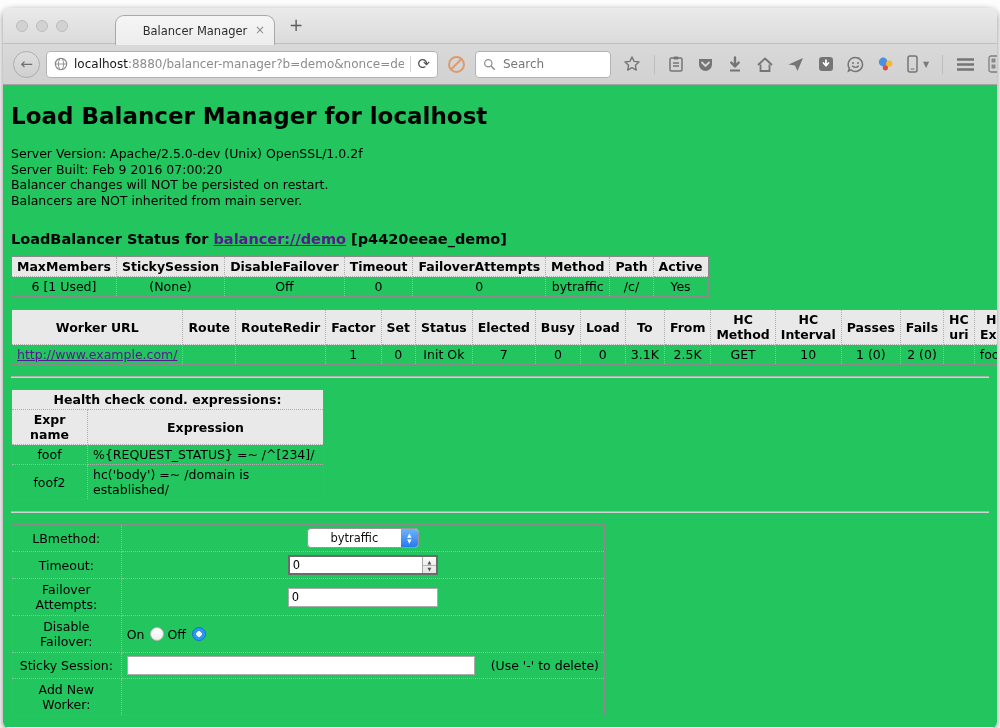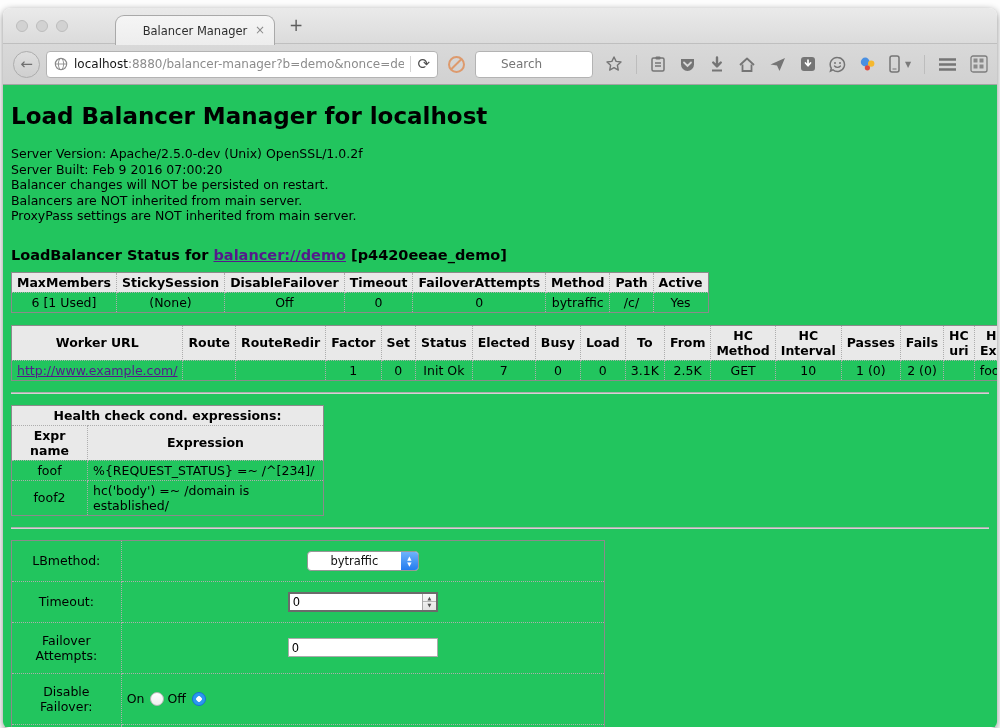--- a/index.html
+++ b/index.html
@@ -74,23 +74,23 @@
   .block-icon {
     width: 17px; height: 17px; margin: 0 10px; flex: none;
     border: 2px solid #dd9a6d; border-radius: 50%; position: relative;
   }
   .block-icon::after {
     content: ""; position: absolute; left: -1px; top: 5.5px;
     width: 15px; height: 2px; background: #dd9a6d;
     transform: rotate(-45deg);
   }
   .searchbar {
-    flex: none; width: 118px; height: 27px;
+    flex: none; width: 136px; height: 27px;
     background: #fff; border: 1px solid #b3b3b3; border-radius: 4px;
-    display: flex; align-items: center; gap: 16px; padding: 0 7px;
+    display: flex; align-items: center; gap: 5px; padding: 0 7px;
   }
   .searchbar input {
     border: none; outline: none; width: 90px; font-size: 12px;
     font-family: inherit; color: #444; background: transparent;
   }
   .icon-row { display: flex; align-items: center; gap: 13px; margin-left: 12px; color: #757575; }
   .icon-row svg { display: block; }
   .vsep { width: 1px; height: 19px; background: #bdbdbd; }
   .caret { font-size: 8px; color: #7a7a7a; margin-left: -8px; }
   
@@ -109,21 +109,21 @@
     font-size: 12.5px; text-align: center; height: 19px;
   }
   th { background: #e9e9e9; font-weight: bold; }
   td.left { text-align: left; }
   hr.rule {
     border: none; height: 2px; margin: 11px 0;
     background: linear-gradient(#9c9c9c, #e6e6e6);
   }
   
   .form-table { width: 594px; }
-  .form-table td { padding: 10px 5px; }
+  .form-table td { padding: 3px 5px; }
   .form-table td.lbl { width: 118px; text-align: center; }
   .select {
     display: inline-flex; align-items: center;
     width: 112px; height: 20px;
     border: 1px solid #979797; border-radius: 4px; background: #fff;
     overflow: hidden; vertical-align: middle;
   }
   .select-label { flex: 1; font-size: 11.5px; text-align: center; color: #111; }
   .select-btn {
     width: 17px; height: 20px; flex: none;
@@ -270,21 +270,20 @@
 
   <div class="content">
 
     <h1 class="page-title">Load Balancer Manager for localhost</h1>
 
     <div class="server-info">
       <div>Server Version: Apache/2.5.0-dev (Unix) OpenSSL/1.0.2f</div>
       <div>Server Built: Feb 9 2016 07:00:20</div>
       <div>Balancer changes will NOT be persisted on restart.</div>
       <div>Balancers are NOT inherited from main server.</div>
-      <div>ProxyPass settings are NOT inherited from main server.</div>
     </div>
 
     <h3 class="sec-heading"><span>LoadBalancer Status for </span><a href="#" class="vlink">balancer://demo</a><span> [p4420eeae_demo]</span></h3>
 
     <table>
       <tbody>
           <tr>
         <th style="width:92px">MaxMembers</th>
         <th style="width:96px">StickySession</th>
         <th style="width:104px">DisableFailover</th>

